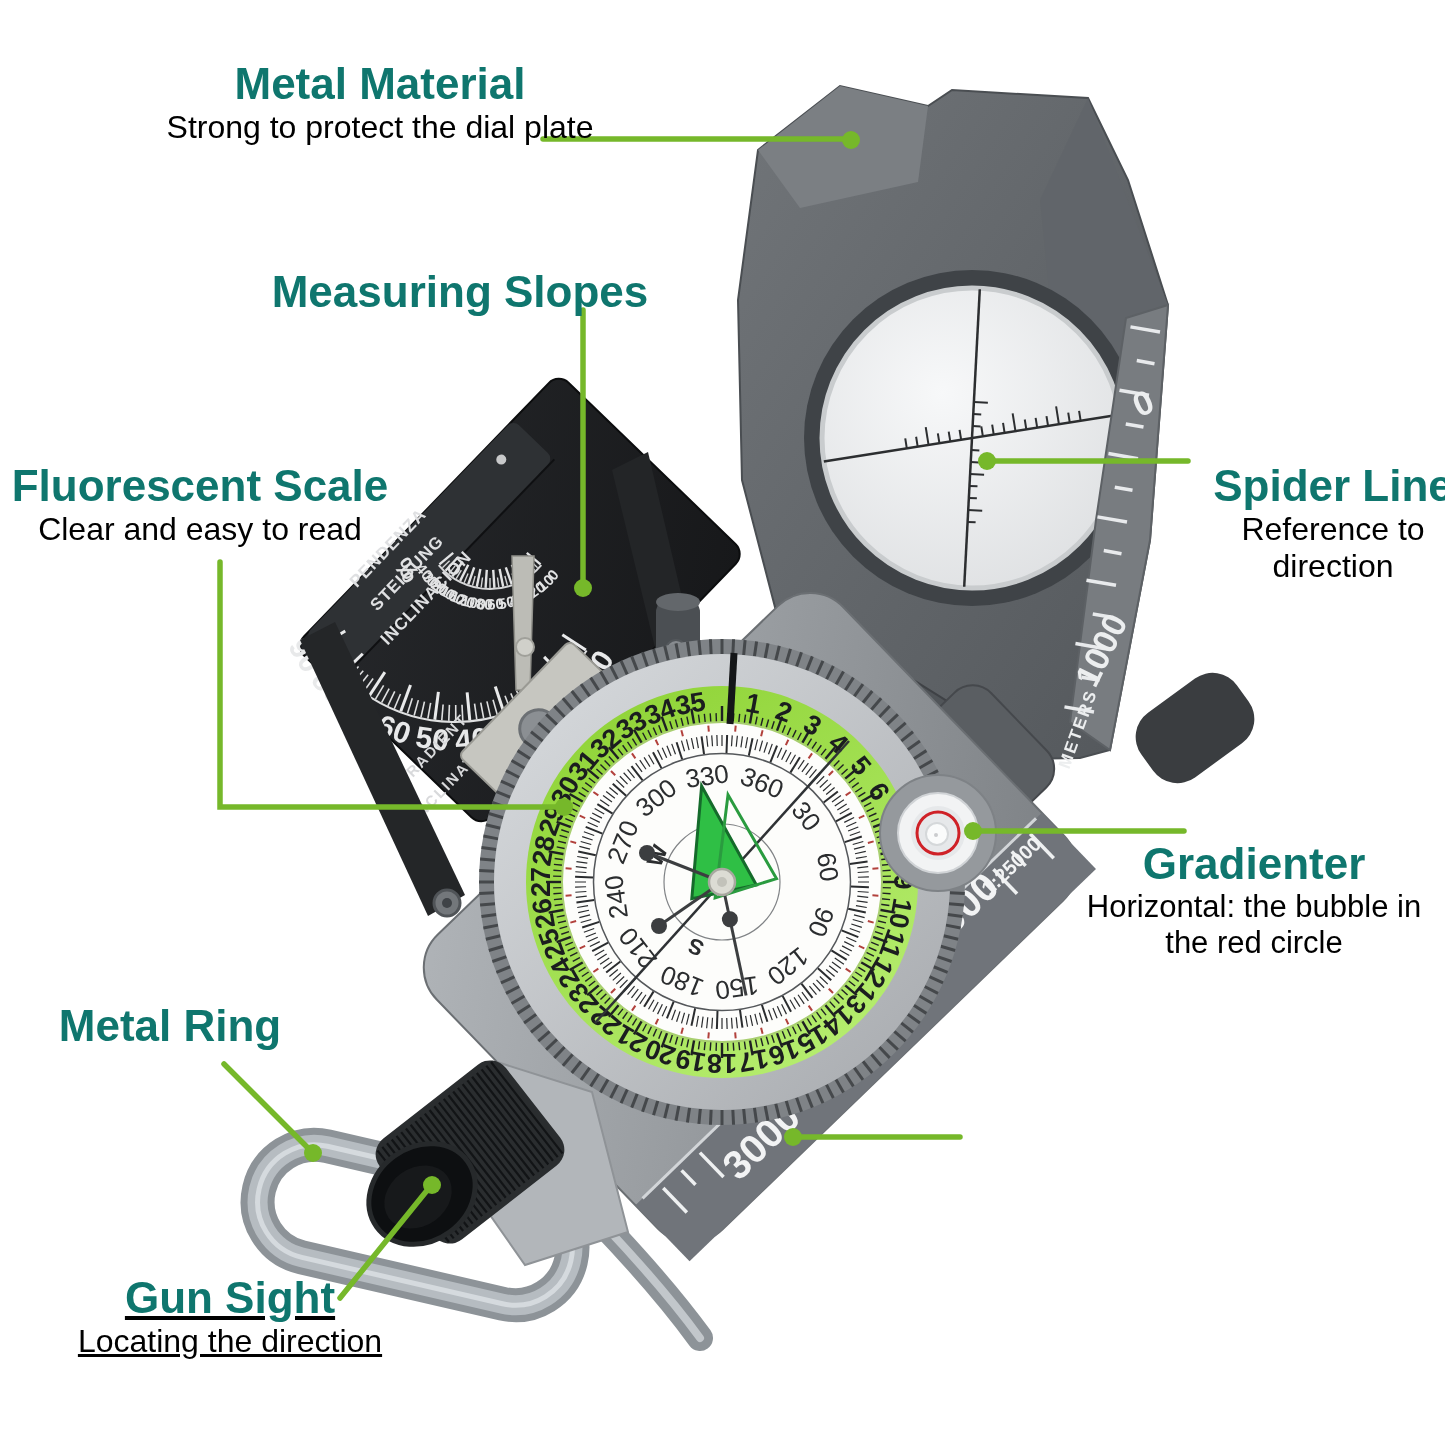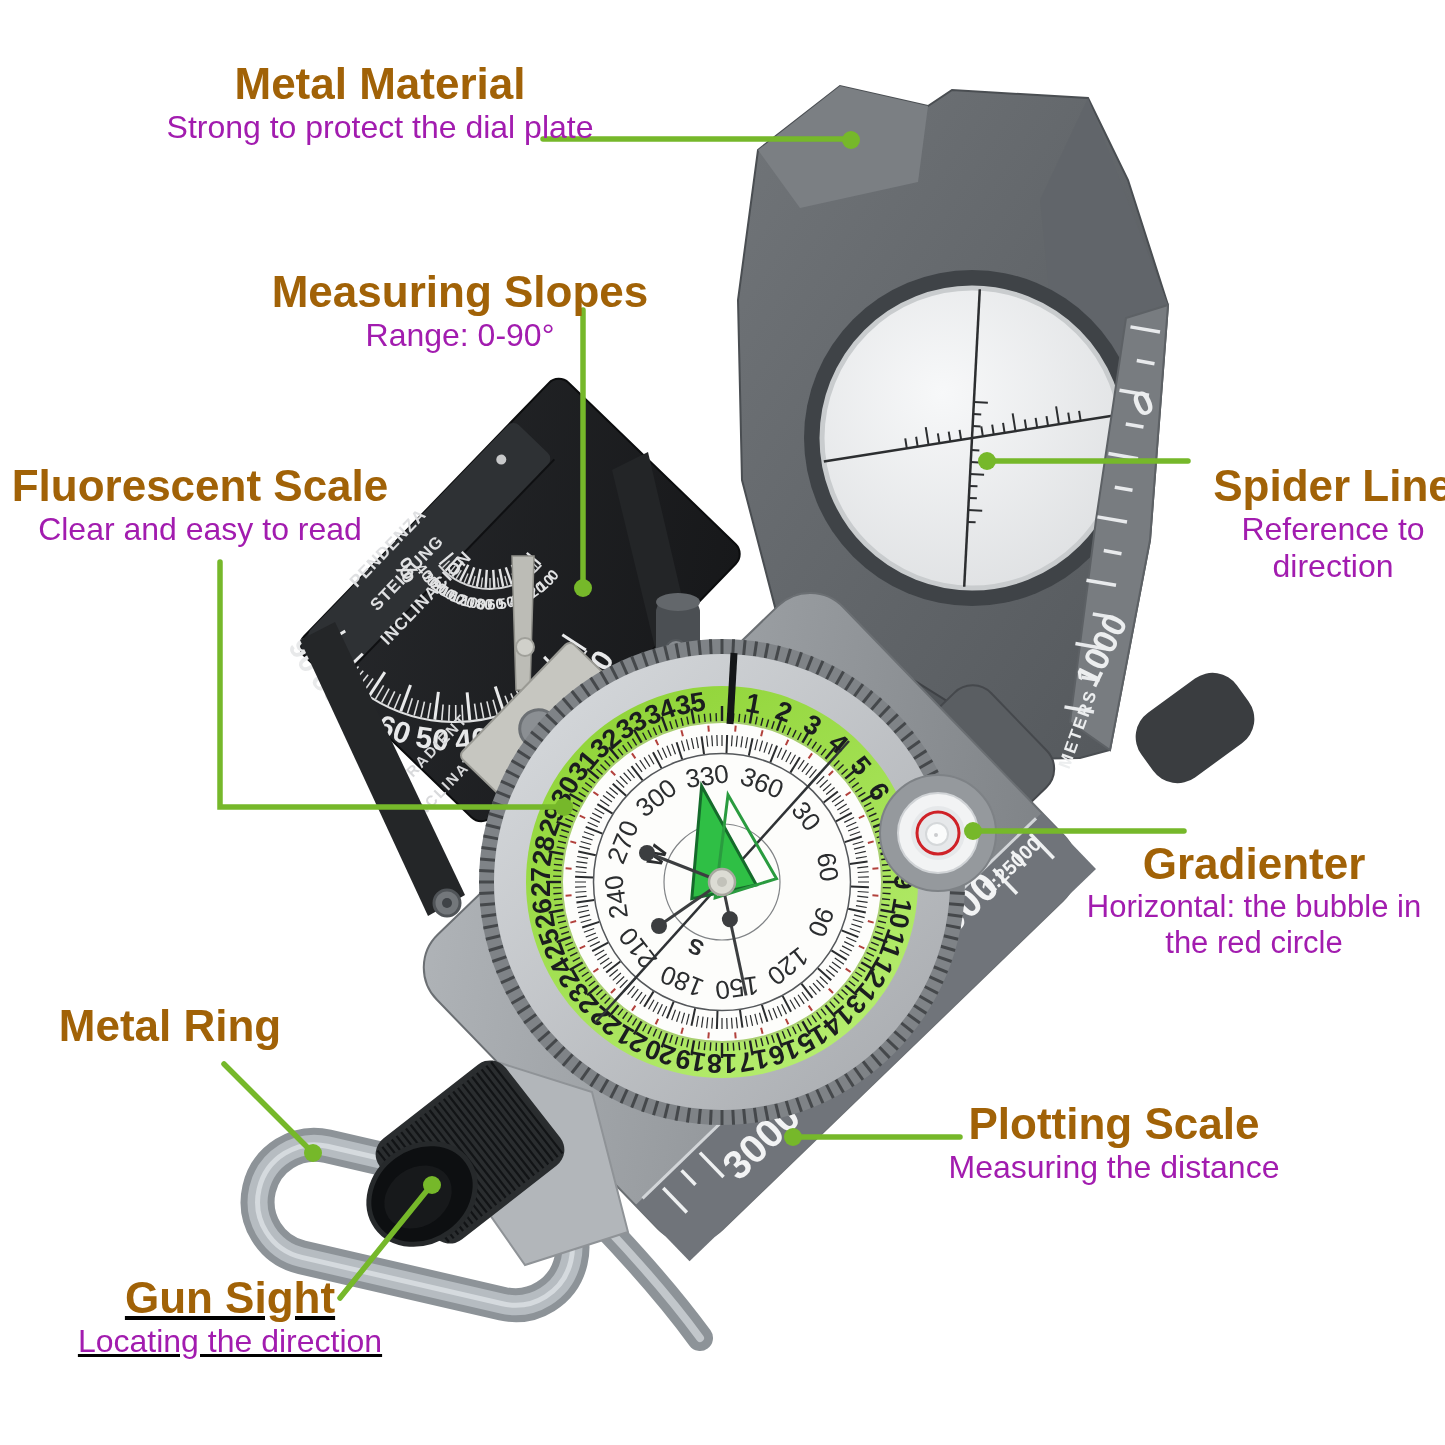--- a/index.html
+++ b/index.html
@@ -1,21 +1,21 @@
 <!DOCTYPE html>
 <html><head>
 <meta charset="utf-8">
 <style>
   html,body{margin:0;padding:0;background:#ffffff;}
   .stage{position:relative;width:1445px;height:1445px;background:#ffffff;overflow:hidden;
          font-family:"Liberation Sans",sans-serif;}
   .stage svg{position:absolute;left:0;top:0;}
   .ann{position:absolute;text-align:center;}
-  .ann-title{font-size:44px;font-weight:700;color:#a16207;white-space:nowrap;line-height:1.16;}
-  .ann-sub{font-size:32px;font-weight:400;color:#a21caf;line-height:1.16;}
+  .ann-title{font-size:44px;font-weight:700;color:#0f766e;white-space:nowrap;line-height:1.16;}
+  .ann-sub{font-size:32px;font-weight:400;color:#000000;line-height:1.16;}
   #ann-metal-material{left:100px;top:58px;width:560px;}
   #ann-measuring-slopes{left:200px;top:250px;width:520px;margin-top:16px;}
   #ann-fluorescent-scale{left:-20px;top:460px;width:440px;}
   #ann-spider-line{left:1192px;top:460px;width:282px;}
   #ann-gradienter{left:1068px;top:838px;width:372px;}
   #ann-gradienter .ann-sub{font-size:31px;}
   #ann-metal-ring{left:40px;top:1000px;width:260px;}
   #ann-gun-sight{left:40px;top:1272px;width:380px;text-decoration:underline;}
   #ann-plotting-scale{left:928px;top:1098px;width:372px;}
   
@@ -1000,38 +1000,33 @@
       <circle cx="793" cy="1137" r="9" stroke="none"></circle>
     </g>
   </svg>
 
   <div class="ann" id="ann-metal-material">
     <div class="ann-title">Metal Material</div>
     <div class="ann-sub">Strong to protect the dial plate</div>
   </div>
   <div class="ann" id="ann-measuring-slopes">
     <div class="ann-title">Measuring Slopes</div>
-    <div class="ann-sub">Range: 0-90°</div>
   </div>
   <div class="ann" id="ann-fluorescent-scale">
     <div class="ann-title">Fluorescent Scale</div>
     <div class="ann-sub">Clear and easy to read</div>
   </div>
   <div class="ann" id="ann-spider-line">
     <div class="ann-title">Spider Line</div>
     <div class="ann-sub">Reference to direction</div>
   </div>
   <div class="ann" id="ann-gradienter">
     <div class="ann-title">Gradienter</div>
     <div class="ann-sub">Horizontal: the bubble in the red circle</div>
   </div>
   <div class="ann" id="ann-metal-ring">
     <div class="ann-title">Metal Ring</div>
   </div>
   <div class="ann" id="ann-gun-sight">
     <div class="ann-title">Gun Sight</div>
     <div class="ann-sub">Locating the direction</div>
   </div>
-  <div class="ann" id="ann-plotting-scale">
-    <div class="ann-title">Plotting Scale</div>
-    <div class="ann-sub">Measuring the distance</div>
-  </div>
 </div>
 
 </body></html>

